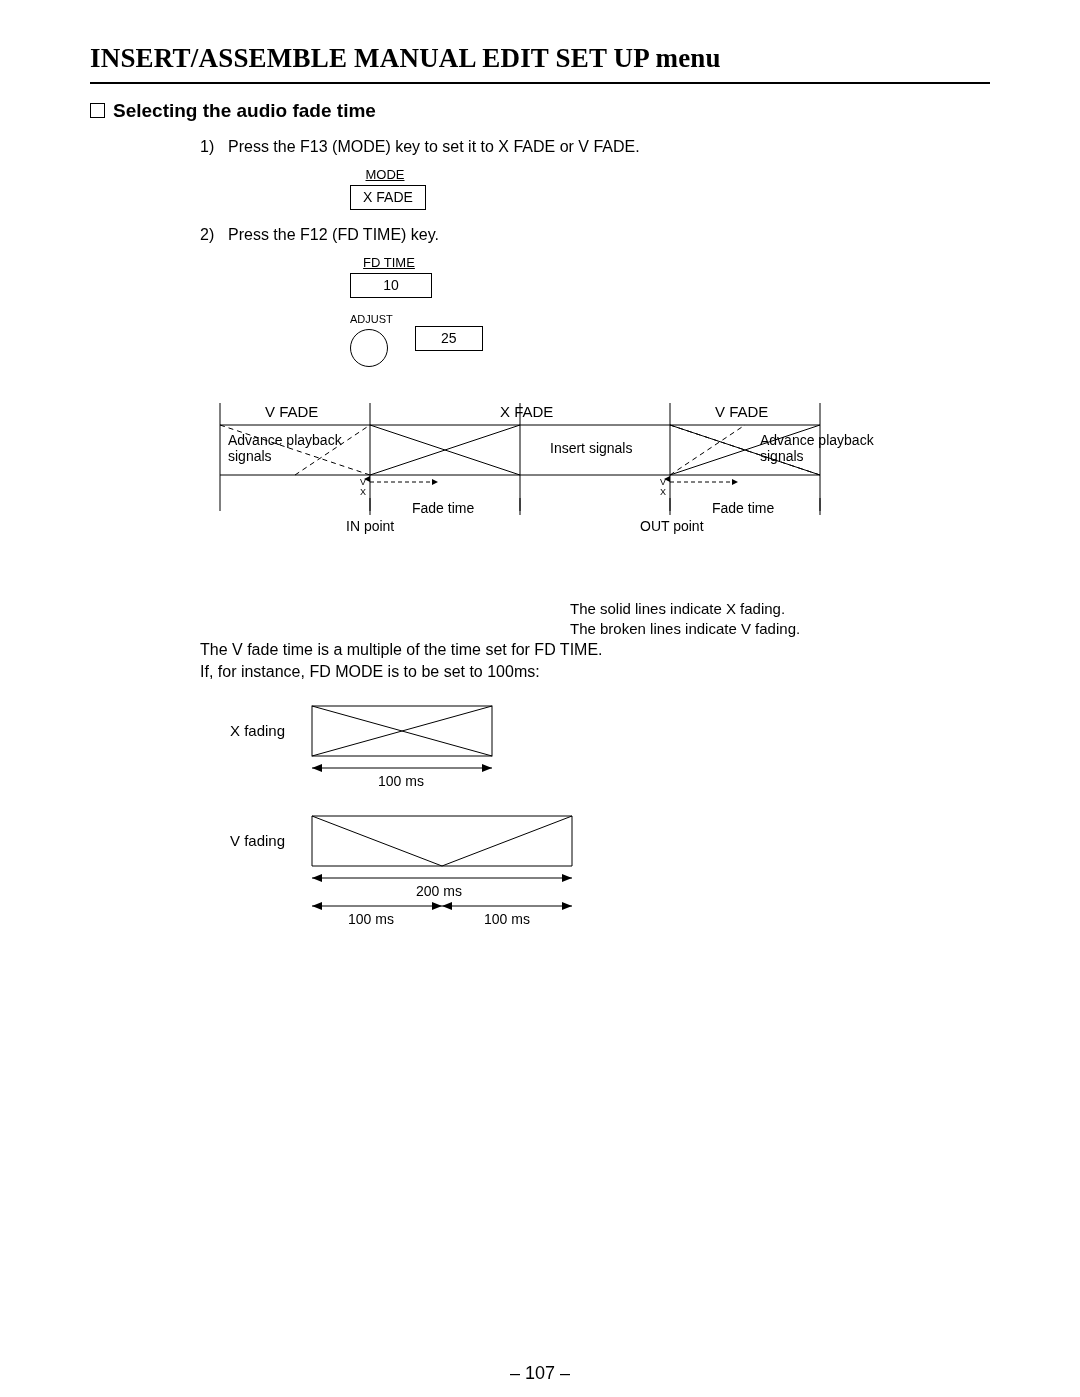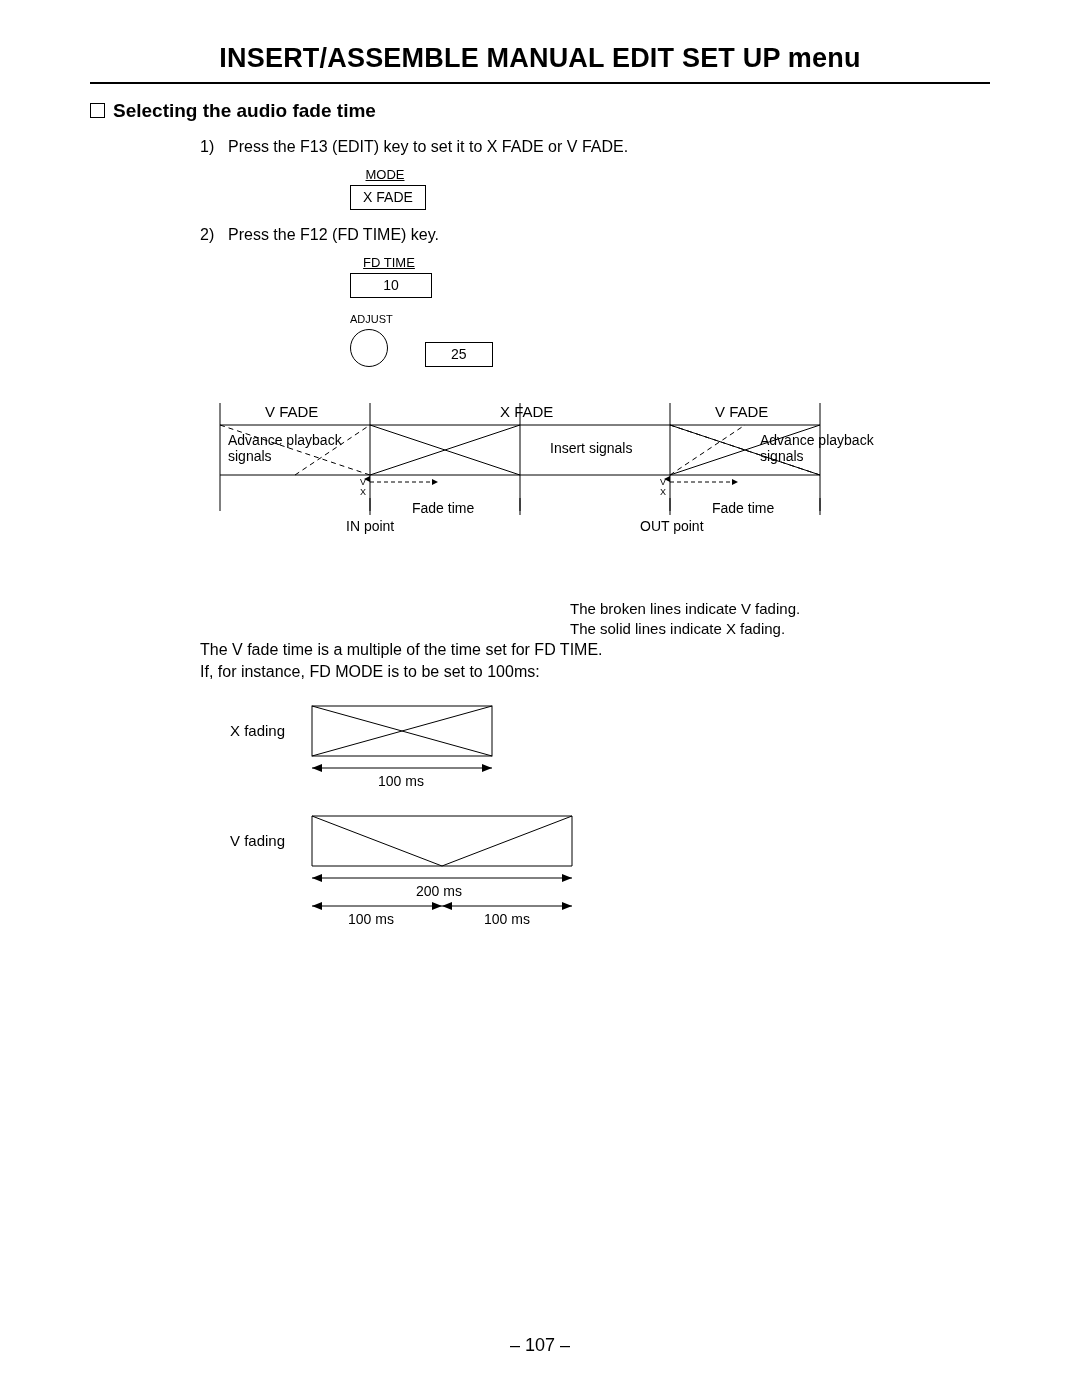--- a/index.html
+++ b/index.html
@@ -1,51 +1,51 @@
 <!DOCTYPE html>
 <html><head>
 <meta charset="utf-8">
 <style>
   html,body{margin:0;padding:0;background:#fff;color:#000;}
   body{font-family:Arial,Helvetica,sans-serif;font-size:16px;line-height:1.35;}
   .page{width:1080px;min-height:1397px;margin:0 auto;padding:40px 90px 0 90px;box-sizing:border-box;position:relative;}
-  .title{font-family:Liberation Sans, sans-serif;font-weight:900;font-size:27px;letter-spacing:0.2px;border-bottom:2.5px solid #000;padding-bottom:6px;margin-bottom:4px;text-align:center;}
+  .title{font-family:Liberation Serif, serif;font-weight:900;font-size:27px;letter-spacing:0.2px;border-bottom:2.5px solid #000;padding-bottom:6px;margin-bottom:4px;}
   .h2{font-weight:700;font-size:19px;margin:14px 0 12px 0;}
   .h2 .bullet{display:inline-block;width:13px;height:13px;border:1px solid #000;margin-right:8px;position:relative;top:1px;}
   .steps{margin-left:110px;}
   .step{margin-bottom:6px;}
   .step .num{display:inline-block;width:28px;}
   .indicator{margin:8px 0 14px 150px;text-decoration:underline;}
   .ind-label{font-size:13px;text-align:center;margin-bottom:2px;}
   .ind-box{border:1px solid #000;padding:2px 10px;font-size:14px;text-align:center;display:inline-block;min-width:54px;}
-  .adjust-row{display:flex;align-items:flex-end;gap:32px;margin:4px 0 0 150px;}
+  .adjust-row{display:flex;align-items:flex-start;gap:22px;margin:4px 0 0 150px;}
   .knob{width:36px;height:36px;border:1.5px solid #000;border-radius:50%;}
   .knob-lbl{font-size:11px;margin-bottom:2px;text-align:center;}
   .diagram{margin:36px 0 0 110px;}
   .legend{margin:20px 0 0 480px;font-size:15px;}
   .note-hd{font-weight:700;margin:22px 0 0 110px;}
   .note-body{margin-left:110px;}
   .mini-diagram{margin:18px 0 0 140px;}
-  .page-num{position:absolute;bottom:40px;left:0;right:0;text-align:center;font-size:18px;}
+  .page-num{position:absolute;bottom:12px;left:0;right:0;text-align:center;font-size:18px;}
   svg text{font-family:Arial,Helvetica,sans-serif;}
 </style>
 </head>
 <body>
 
 <div class="page">
 
   <div class="title">INSERT/ASSEMBLE MANUAL EDIT SET UP menu</div>
 
   <div class="h2">
     <span class="bullet"></span><span>Selecting the audio fade time</span>
   </div>
 
   <div class="steps">
     <div class="step">
-      <span class="num">1)</span><span>Press the F13 (EDIT) key to set it to X FADE or V FADE.</span>
+      <span class="num">1)</span><span>Press the F13 (MODE) key to set it to X FADE or V FADE.</span>
     </div>
     <div class="indicator" style="width:70px;">
       <div class="ind-label">MODE</div>
       <div class="ind-box">X FADE</div>
     </div>
 
     <div class="step">
       <span class="num">2)</span><span>Press the F12 (FD TIME) key.</span>
     </div>
     <div class="indicator" style="width:78px;">
@@ -113,22 +113,22 @@
       <line x1="470" y1="95" x2="470" y2="112" stroke="#000"></line>
       <line x1="620" y1="95" x2="620" y2="112" stroke="#000"></line>
       <text x="212" y="110" font-size="14">Fade time</text>
       <text x="512" y="110" font-size="14">Fade time</text>
       <text x="146" y="128" font-size="14">IN point</text>
       <text x="440" y="128" font-size="14">OUT point</text>
     </svg>
   </div>
 
   <div class="legend">
+    <div>The solid lines indicate X fading.</div>
     <div>The broken lines indicate V fading.</div>
-    <div>The solid lines indicate X fading.</div>
   </div>
 
   <div class="note-body">
     <div>The V fade time is a multiple of the time set for FD TIME.</div>
     <div>If, for instance, FD MODE is to be set to 100ms:</div>
   </div>
 
   <div class="mini-diagram">
     <svg width="360" height="230" viewBox="0 0 360 230">
 

